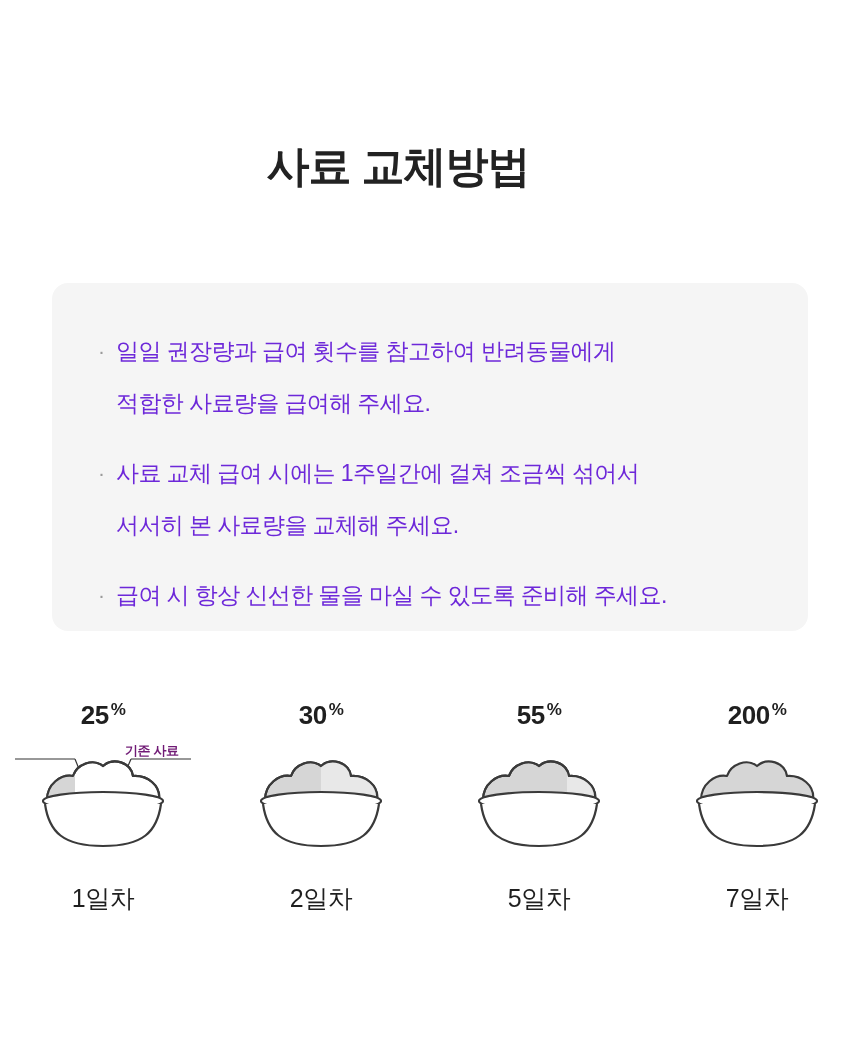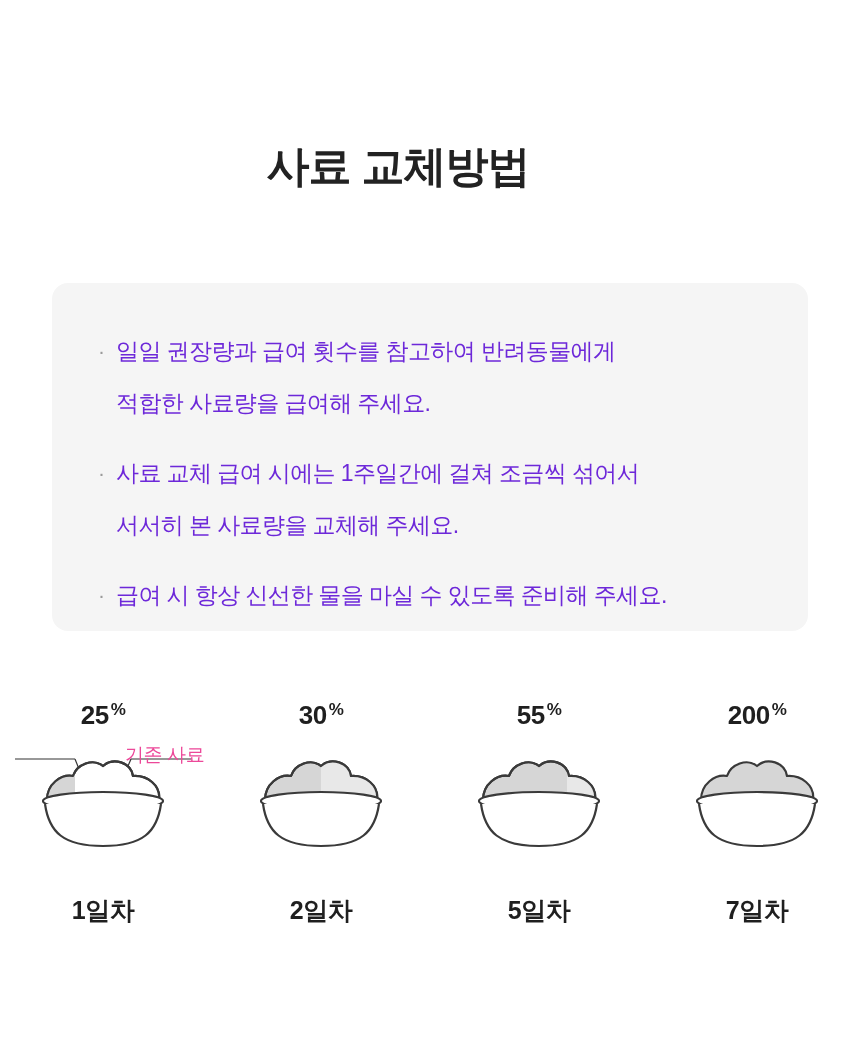--- a/index.html
+++ b/index.html
@@ -111,34 +111,35 @@
     font-size: 17px;
     font-weight: bold;
     margin-left: 2px;
   }
 
   .bowl-svg {
     display: block;
   }
 
   .day {
-    margin-top: 26px;
+    margin-top: 14px;
     font-size: 25px;
-    font-weight: bold;
+    font-weight: normal;
     color: #1f1f1f;
     letter-spacing: -0.5px;
   }
 
   
   .callout {
     position: absolute;
-    font-size: 19px;
-    color: #ec4899;
+    font-size: 13px;
+    color: #701a75;
     white-space: nowrap;
     letter-spacing: -0.4px;
+    font-weight: bold;
   }
   .callout-old {
     left: 112px;
     top: 42px;
   }
 </style>
 </head>
 <body>
 
 <div class="page">

